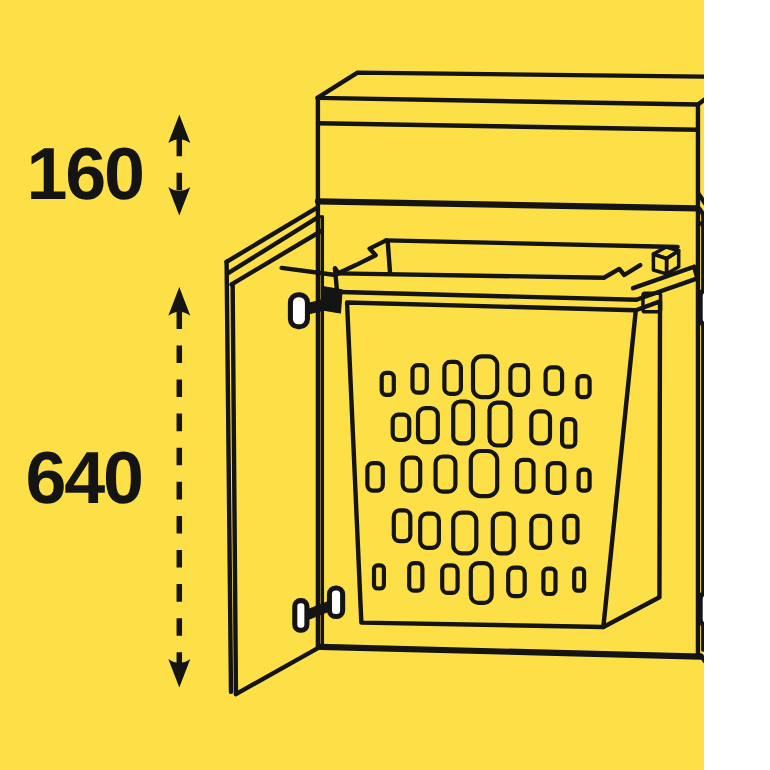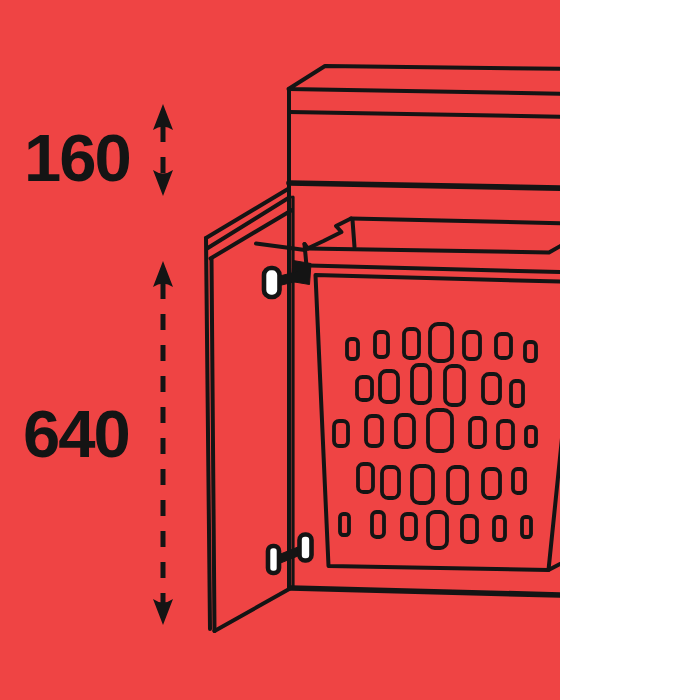--- a/index.html
+++ b/index.html
@@ -1,16 +1,16 @@
 <!DOCTYPE html>
 <html><head>
 <meta charset="utf-8">
 <style>
   html,body{margin:0;padding:0;background:#fff;}
-  .stage{width:560px;height:700px;background:#ef4444;position:relative;overflow:hidden;
+  .stage{width:640px;height:700px;background:#fde047;position:relative;overflow:hidden;
          font-family:"Liberation Sans", sans-serif;}
   svg{display:block;}
   .ln{fill:none;stroke:#141414;stroke-width:4;stroke-linecap:round;stroke-linejoin:round;}
   .thk{stroke-width:5.6;}
   .tn{stroke-width:3.2;}
   .solid{fill:#141414;stroke:#141414;stroke-width:1;stroke-linejoin:round;}
   .hole{fill:none;stroke:#141414;stroke-width:3.8;}
   .knob{fill:#fff;stroke:#141414;stroke-width:4.6;}
   .dim{font-family:"Liberation Sans", sans-serif;font-size:67px;font-weight:bold;
        letter-spacing:-2px;fill:#141414;text-anchor:middle;}

